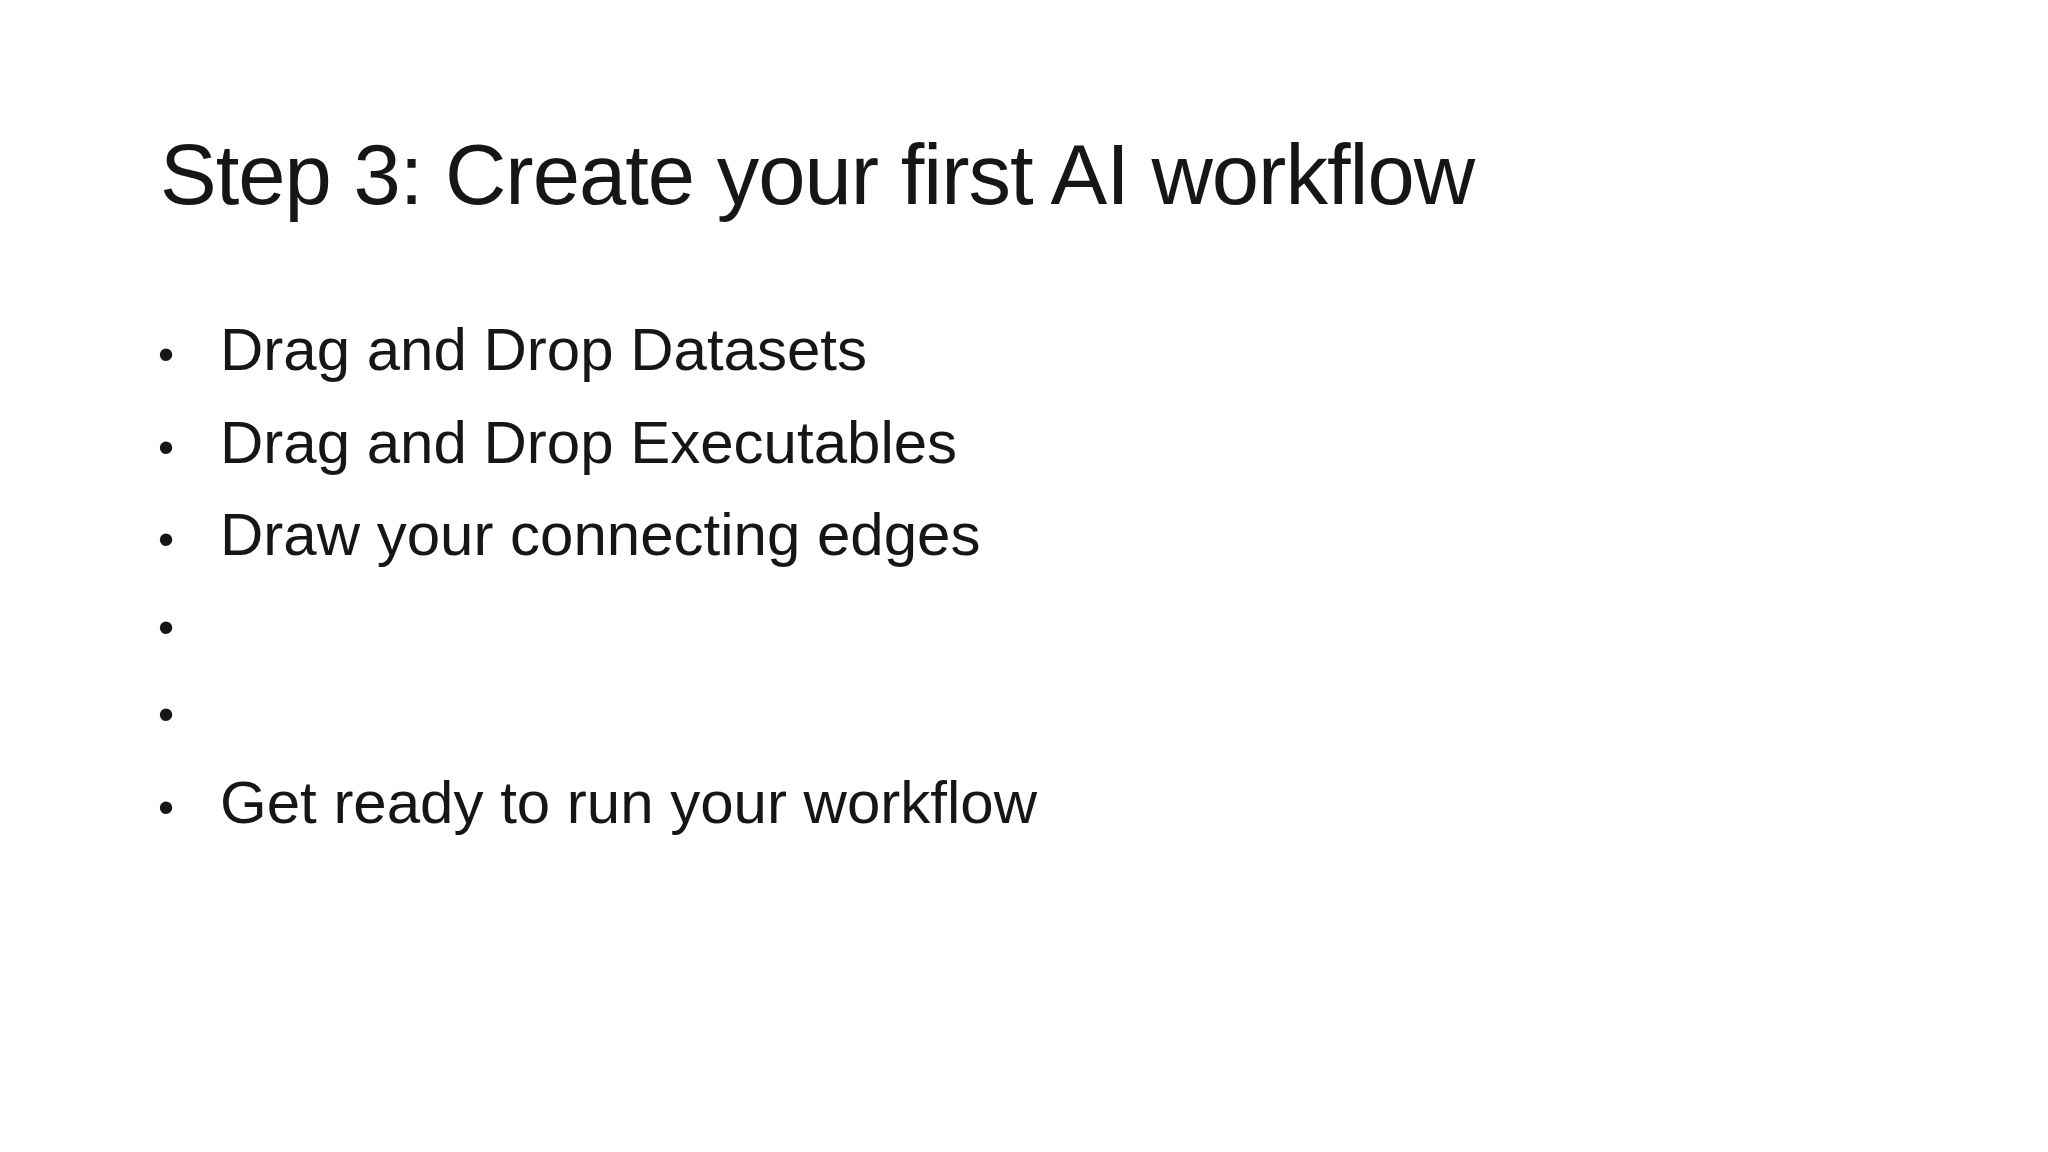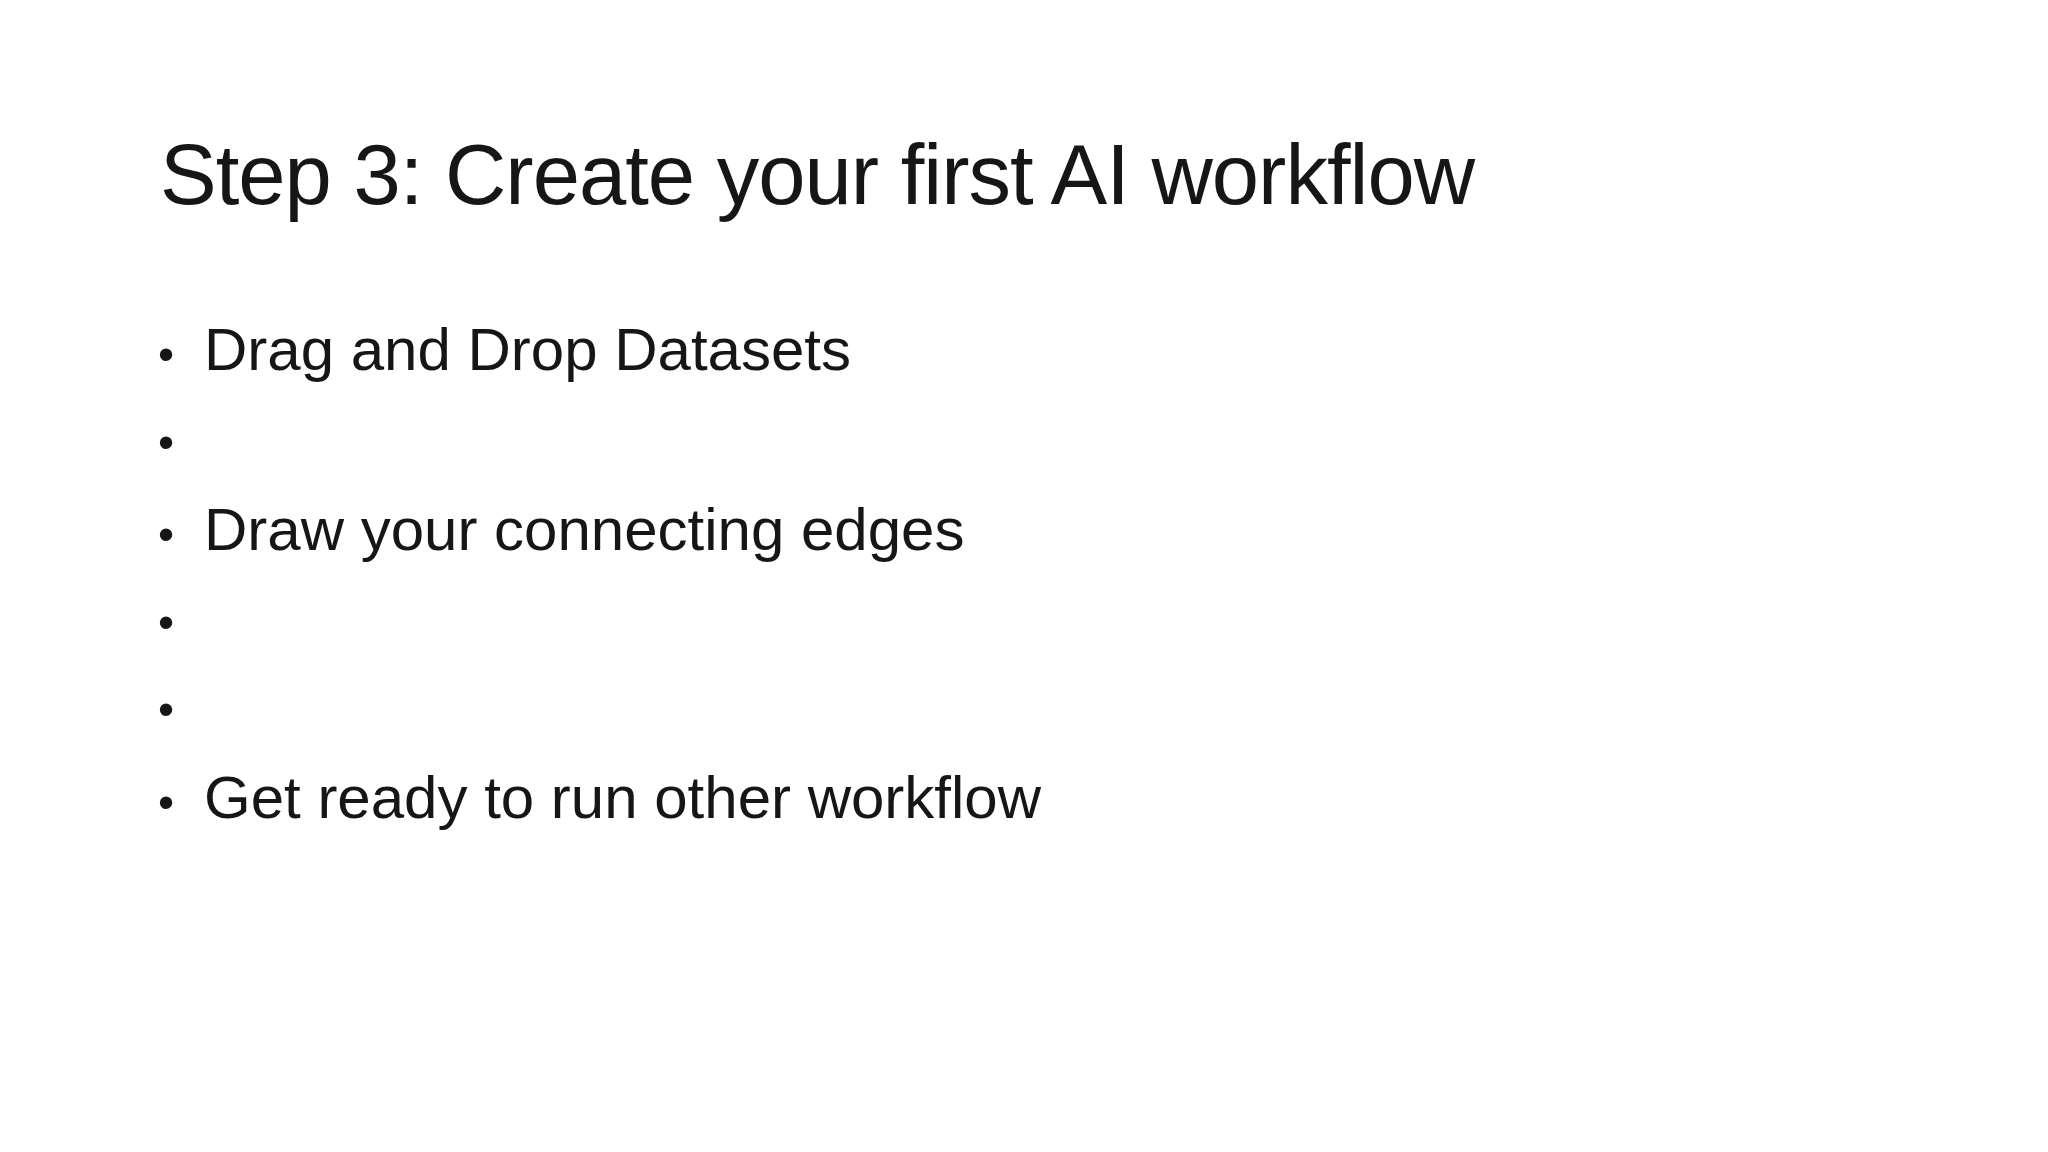--- a/index.html
+++ b/index.html
@@ -51,44 +51,46 @@
     white-space: nowrap;
   }
   .bullet-marker {
     flex: 0 0 46px;
     width: 46px;
     font-size: 46px;
     color: #161616;
   }
   .bullet-text {
     flex: 0 1 auto;
+    margin-left: 16px;
   }
 </style>
 </head>
 <body>
 
 <div class="slide">
   <h1 class="slide-title">Step 3: Create your first AI workflow</h1>
 
   <ul class="bullet-list">
     <li class="bullet-item">
       <span class="bullet-marker">•</span>
       <span class="bullet-text">Drag and Drop Datasets</span>
     </li>
     <li class="bullet-item">
       <span class="bullet-marker">•</span>
+      <span class="bullet-text">Drag and Drop Executables</span>
     </li>
     <li class="bullet-item">
       <span class="bullet-marker">•</span>
       <span class="bullet-text">Draw your connecting edges</span>
     </li>
     <li class="bullet-item">
       <span class="bullet-marker">•</span>
     </li>
     <li class="bullet-item">
       <span class="bullet-marker">•</span>
     </li>
     <li class="bullet-item">
       <span class="bullet-marker">•</span>
-      <span class="bullet-text">Get ready to run other workflow</span>
+      <span class="bullet-text">Get ready to run your workflow</span>
     </li>
   </ul>
 </div>
 
 </body></html>

